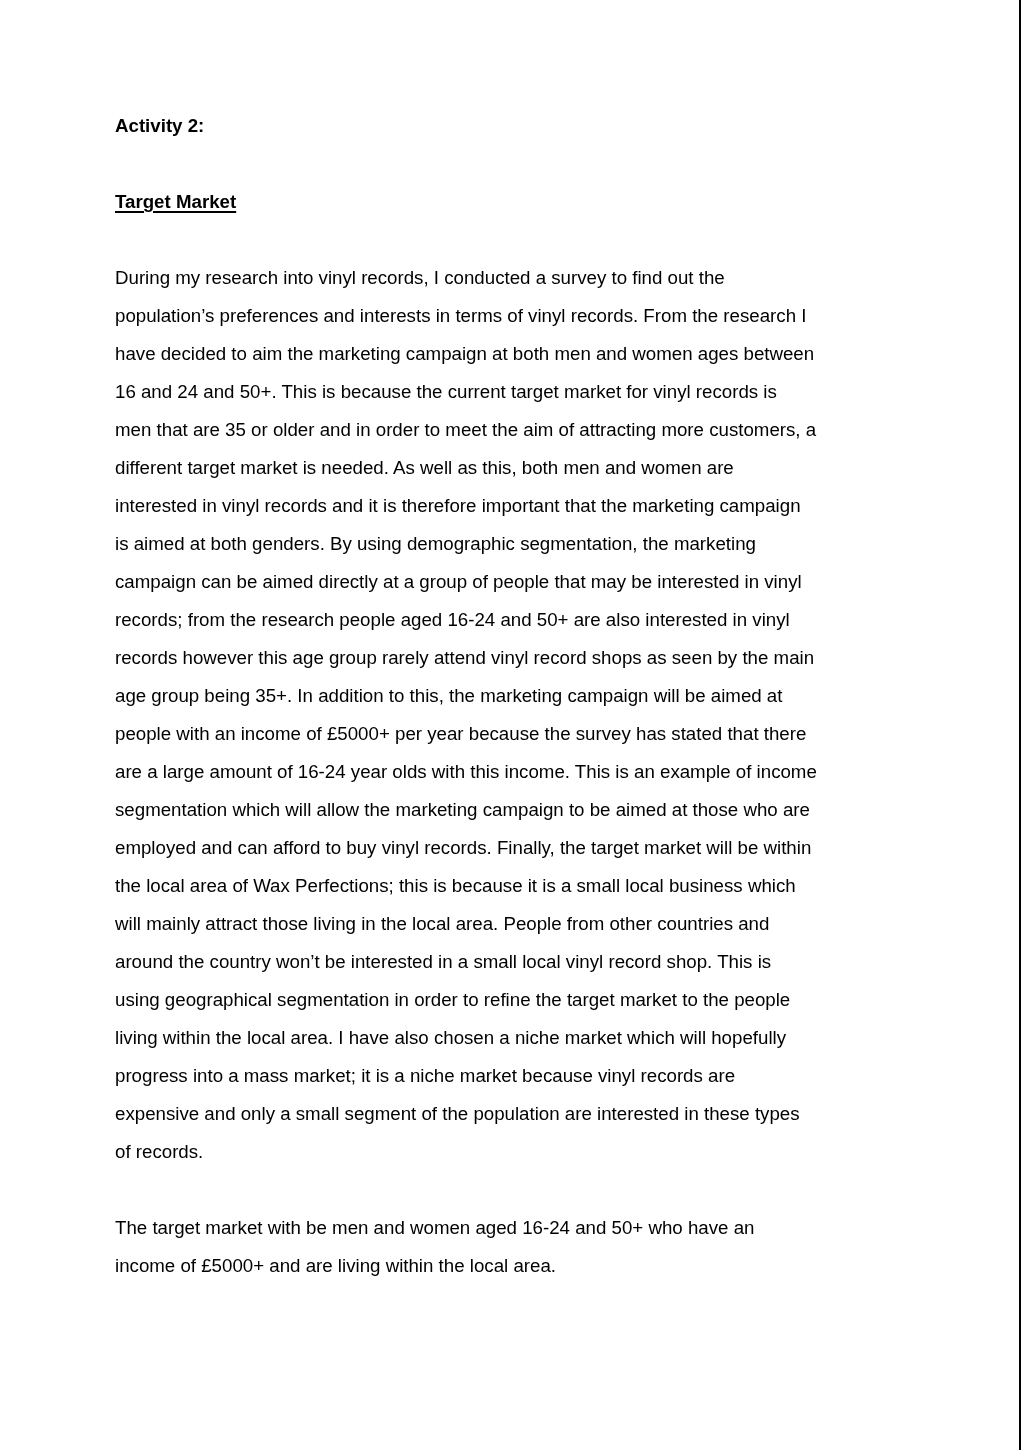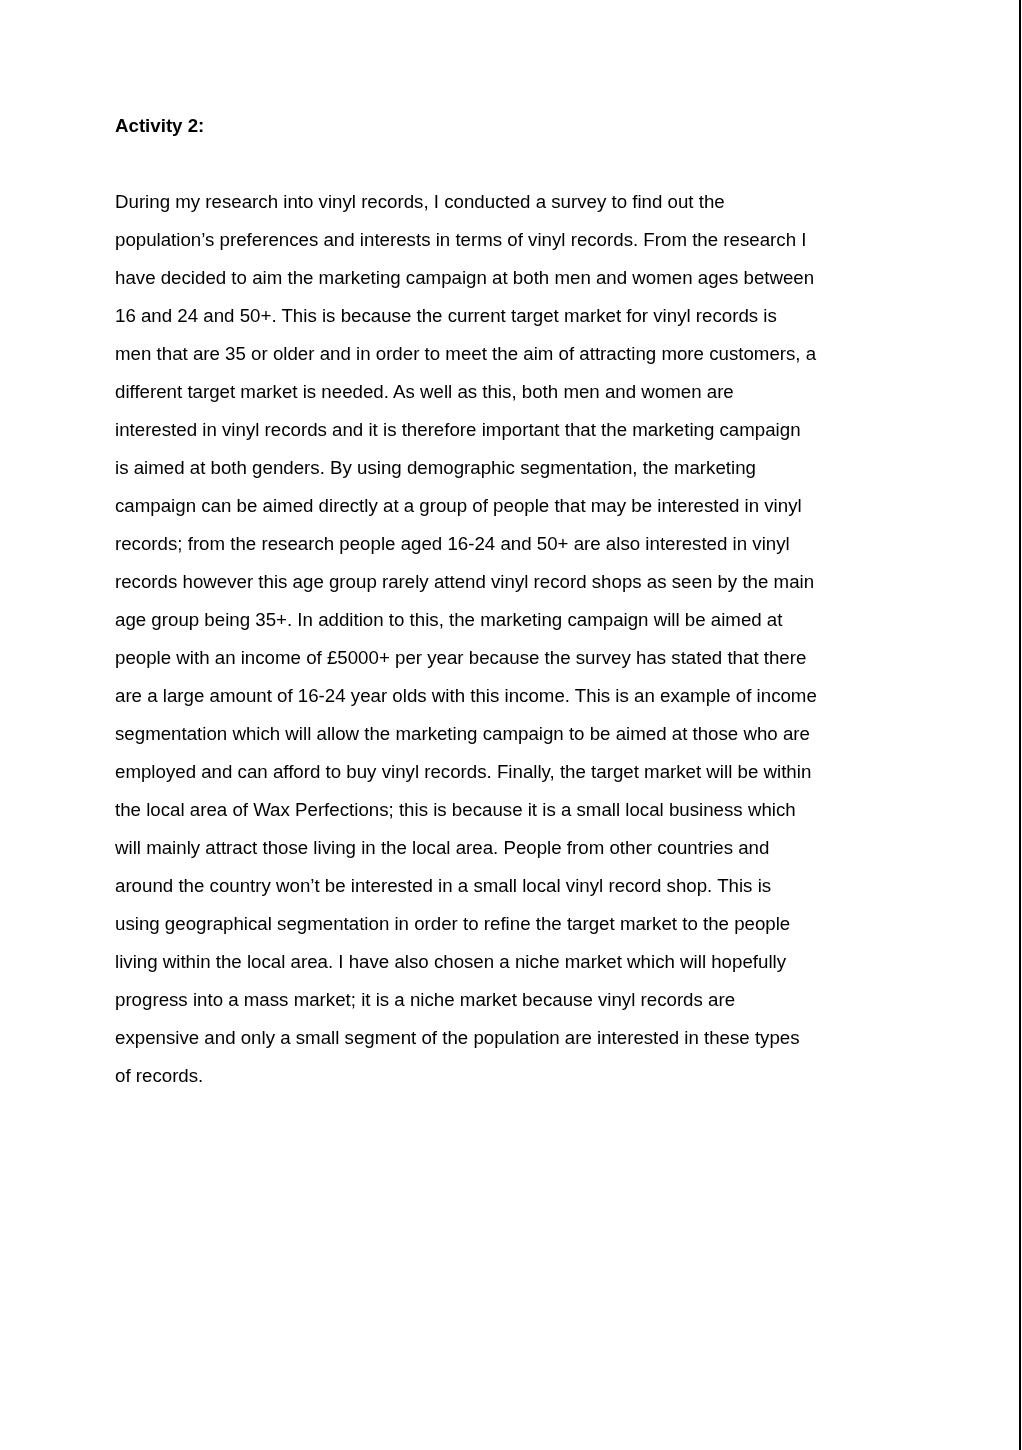--- a/index.html
+++ b/index.html
@@ -54,20 +54,21 @@
     height: 1450px;
     background: #000000;
   }
 </style>
 </head>
 <body>
 
 <div class="page">
   <div class="content">
     <div class="doc-heading">Activity 2:</div>
+    <div class="doc-subheading">Target Market</div>
     <div class="doc-paragraph">During my research into vinyl records, I conducted a survey to find out the
 population’s preferences and interests in terms of vinyl records. From the research I
 have decided to aim the marketing campaign at both men and women ages between
 16 and 24 and 50+. This is because the current target market for vinyl records is
 men that are 35 or older and in order to meet the aim of attracting more customers, a
 different target market is needed. As well as this, both men and women are
 interested in vinyl records and it is therefore important that the marketing campaign
 is aimed at both genders. By using demographic segmentation, the marketing
 campaign can be aimed directly at a group of people that may be interested in vinyl
 records; from the research people aged 16-24 and 50+ are also interested in vinyl
@@ -78,15 +79,17 @@
 segmentation which will allow the marketing campaign to be aimed at those who are
 employed and can afford to buy vinyl records. Finally, the target market will be within
 the local area of Wax Perfections; this is because it is a small local business which
 will mainly attract those living in the local area. People from other countries and
 around the country won’t be interested in a small local vinyl record shop. This is
 using geographical segmentation in order to refine the target market to the people
 living within the local area. I have also chosen a niche market which will hopefully
 progress into a mass market; it is a niche market because vinyl records are
 expensive and only a small segment of the population are interested in these types
 of records.</div>
+    <div class="doc-paragraph">The target market with be men and women aged 16-24 and 50+ who have an
+income of £5000+ and are living within the local area.</div>
   </div>
   <div class="edge-line"></div>
 </div>
 
 </body></html>

